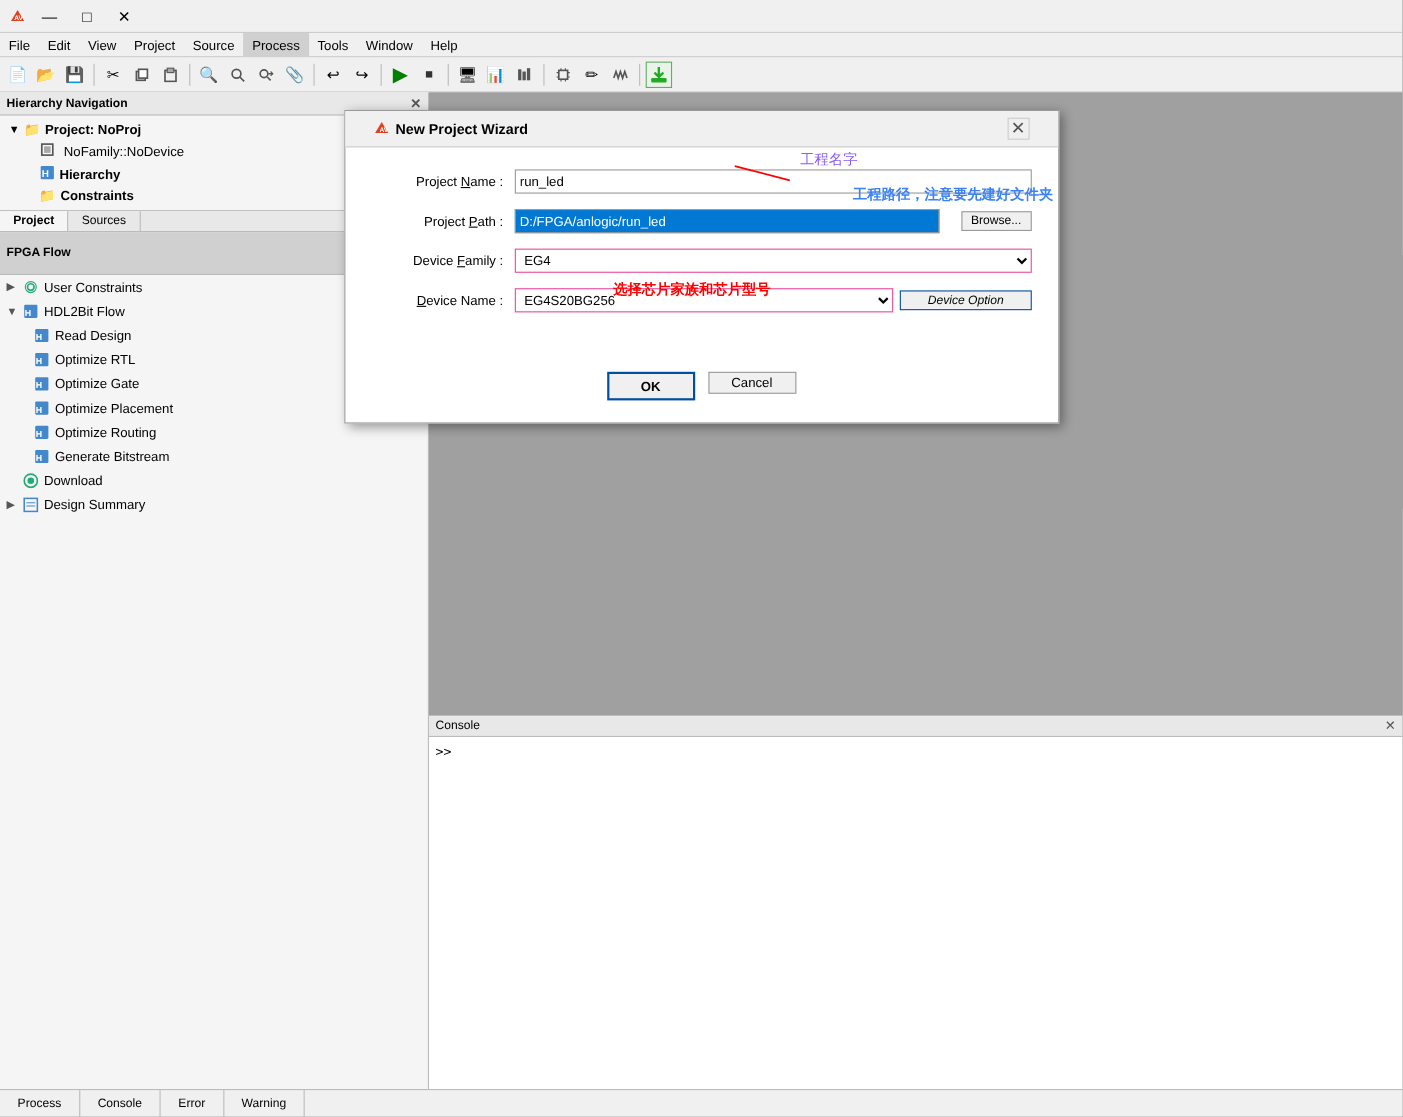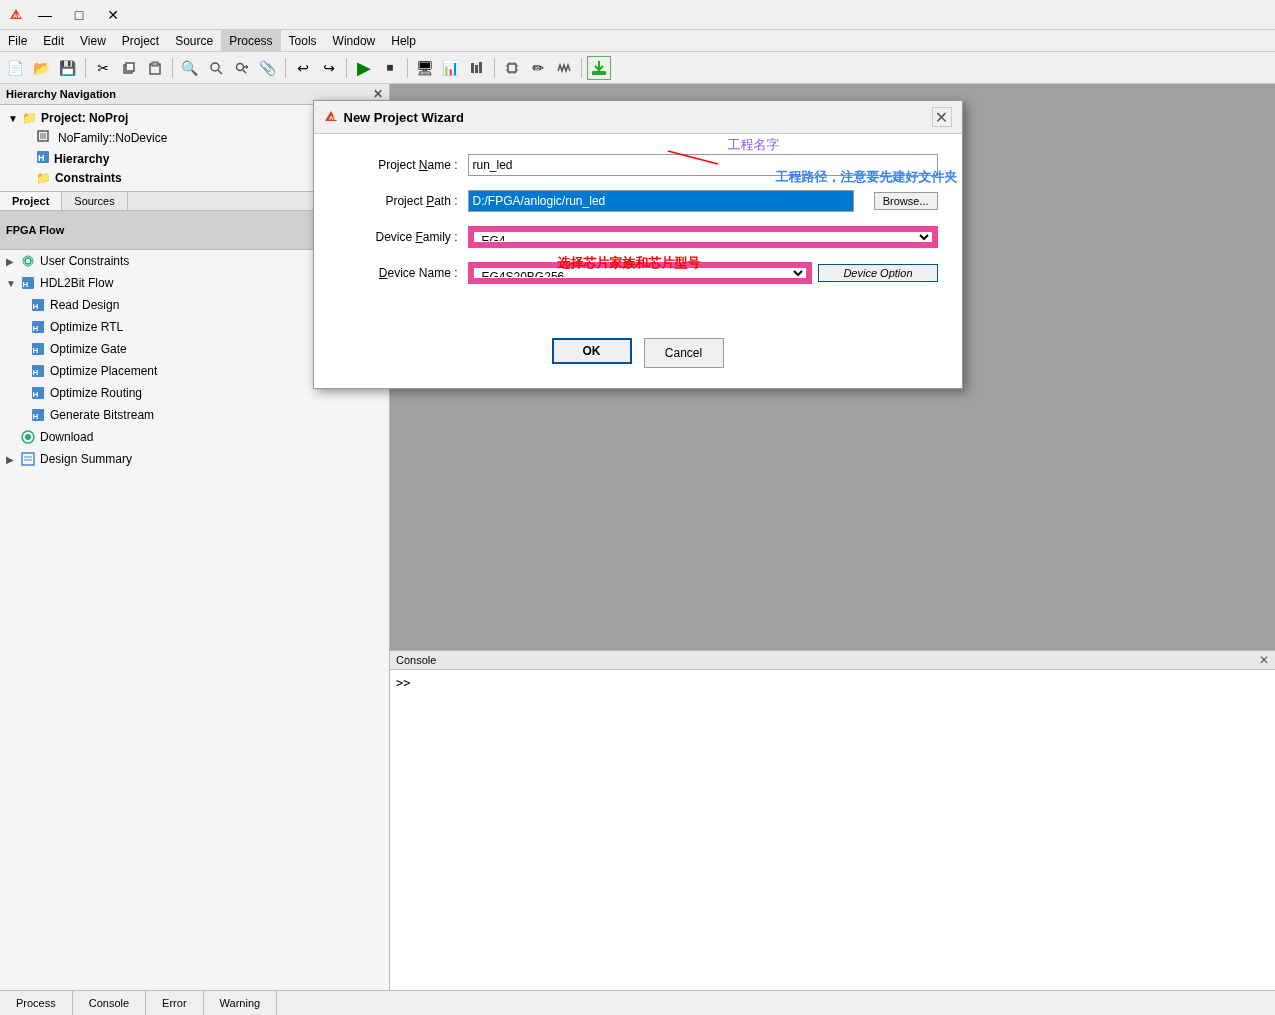--- a/index.html
+++ b/index.html
@@ -243,21 +243,21 @@
     .dialog {
       background: white;
       border: 1px solid #999;
       box-shadow: 3px 3px 10px rgba(0,0,0,0.4);
       width: 650px;
       pointer-events: all;
     }
     .dialog-title-bar {
       background: #f0f0f0;
       border-bottom: 1px solid #ccc;
-      padding: 6px 10px;
+      padding: 6px 26px;
       display: flex;
       align-items: center;
       gap: 6px;
     }
     .dialog-title-icon { font-size: 14px; color: #e04; }
     .dialog-title-text { flex: 1; font-size: 13px; font-weight: bold; }
     .dialog-close-btn {
       width: 20px; height: 20px; display: flex; align-items: center; justify-content: center;
       cursor: pointer; font-size: 16px; color: #555;
       border: 1px solid #ccc; background: #f0f0f0;
@@ -283,21 +283,21 @@
       flex: 1;
       height: 22px;
       border: 1px solid #999;
       padding: 2px 4px;
       font-size: 12px;
       outline: none;
     }
     .form-select {
       flex: 1;
       height: 22px;
-      border: 6px solid #ec4899;
+      border: 1px solid #ec4899;
       font-size: 12px;
       background: white;
       padding: 1px 4px;
     }
     .browse-btn {
       margin-left: 20px;
       padding: 2px 8px;
       border: 1px solid #999;
       background: #f0f0f0;
       cursor: pointer;
@@ -322,21 +322,21 @@
     }
     .dialog-ok-btn {
       width: 80px; height: 26px;
       border: 2px solid #0050a0;
       background: #f0f0f0;
       cursor: pointer;
       font-size: 12px;
       font-weight: bold;
     }
     .dialog-cancel-btn {
-      width: 80px; height: 30px;
+      width: 80px; height: 20px;
       border: 1px solid #999;
       background: #f0f0f0;
       cursor: pointer;
       font-size: 12px;
     }
 
     
     .expanded { }
 
     

